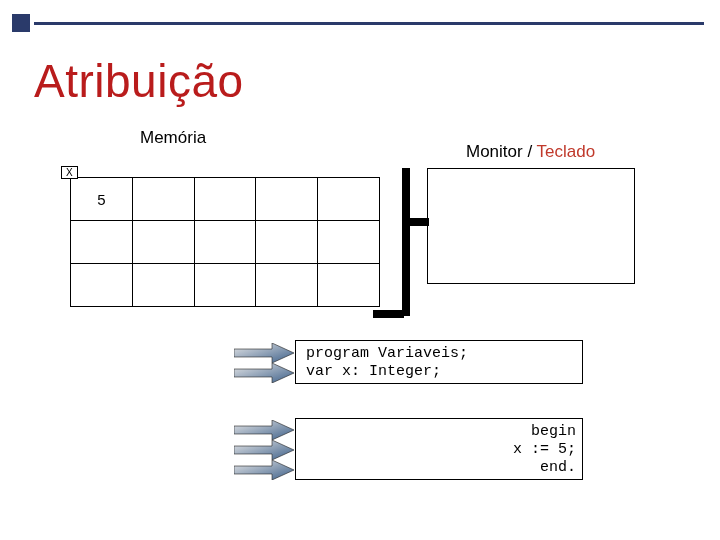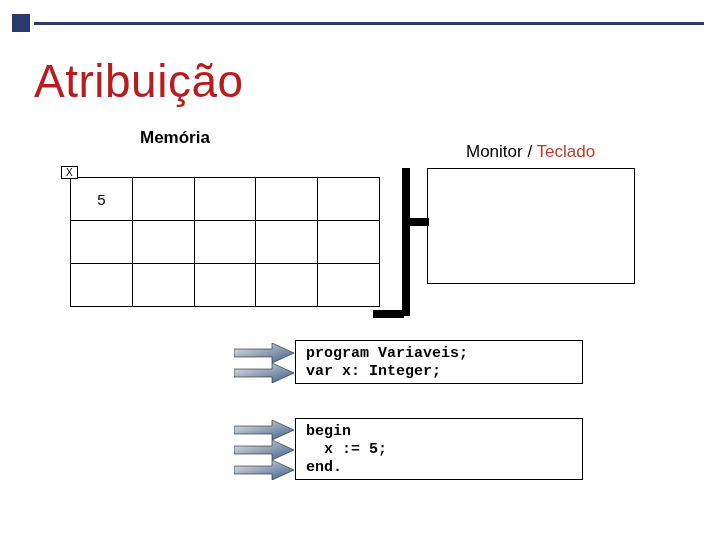--- a/index.html
+++ b/index.html
@@ -35,21 +35,21 @@
     font-size: 46px;
     color: #b91c1c;
     letter-spacing: 0.5px;
   }
   .mem-label {
     position: absolute;
     top: 128px;
     left: 140px;
     font-size: 17px;
     color: #000;
-    font-weight: 700;
+    font-weight: 400;
   }
   .mon-label {
     position: absolute;
     top: 142px;
     left: 466px;
     font-size: 17px;
     color: #000;
     text-align: right;
   }
   .mon-label .kbd { color: #c0392b; }
@@ -125,24 +125,23 @@
   
   .codebox {
     position: absolute;
     border: 1px solid #000;
     background: #fff;
     font-family: "Courier New", monospace;
     font-size: 15px;
     line-height: 18px;
     padding: 4px 6px 4px 10px;
     white-space: pre;
-    font-weight: bold;
   }
   .codebox1 { top: 340px; left: 295px; width: 288px; height: 44px; }
-  .codebox2 { top: 418px; left: 295px; width: 288px; height: 62px; }
+  .codebox2 { top: 418px; left: 295px; width: 288px; height: 62px; text-align: right; }
 
   
   .arrow {
     position: absolute;
     width: 60px;
     height: 20px;
   }
   .arrow svg { width: 60px; height: 20px; display:block; }
   .arrow.a1 { top: 343px; left: 234px; }
   .arrow.a2 { top: 363px; left: 234px; }

